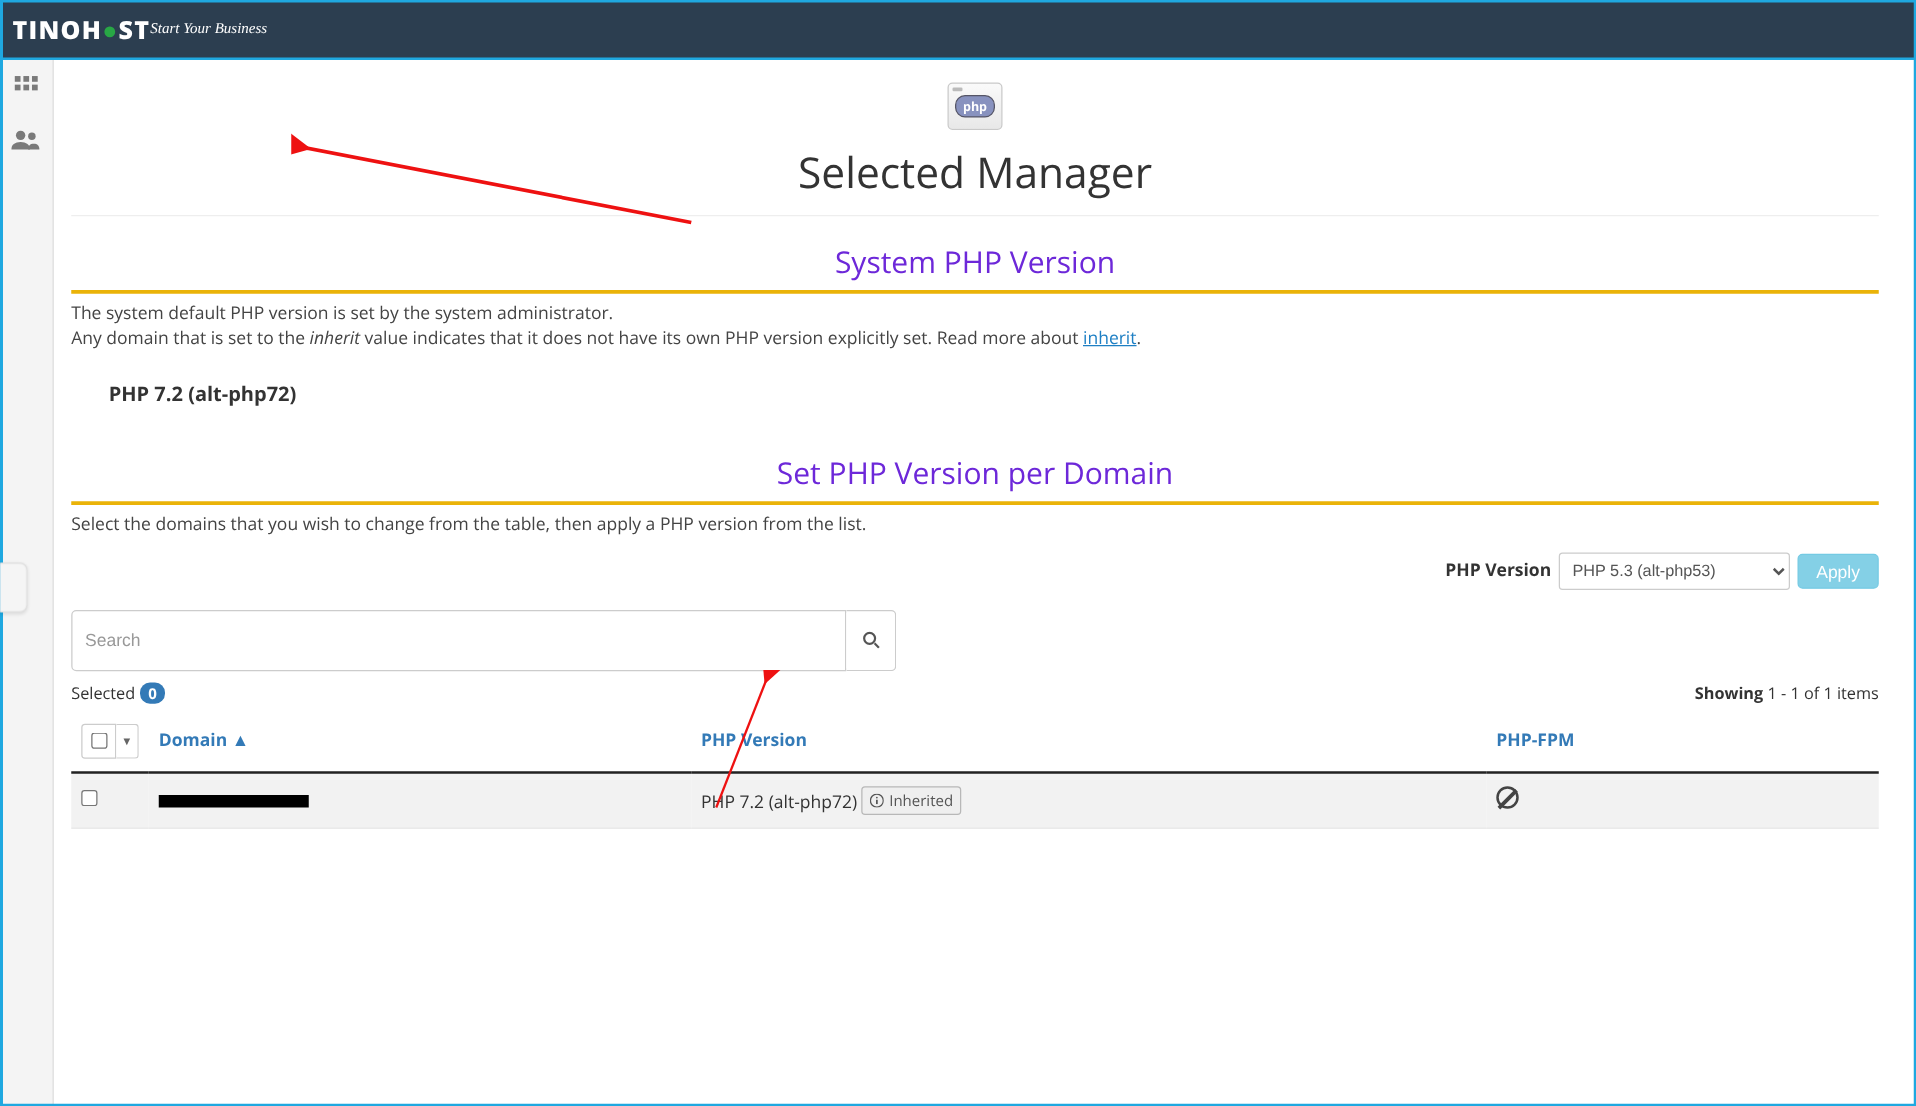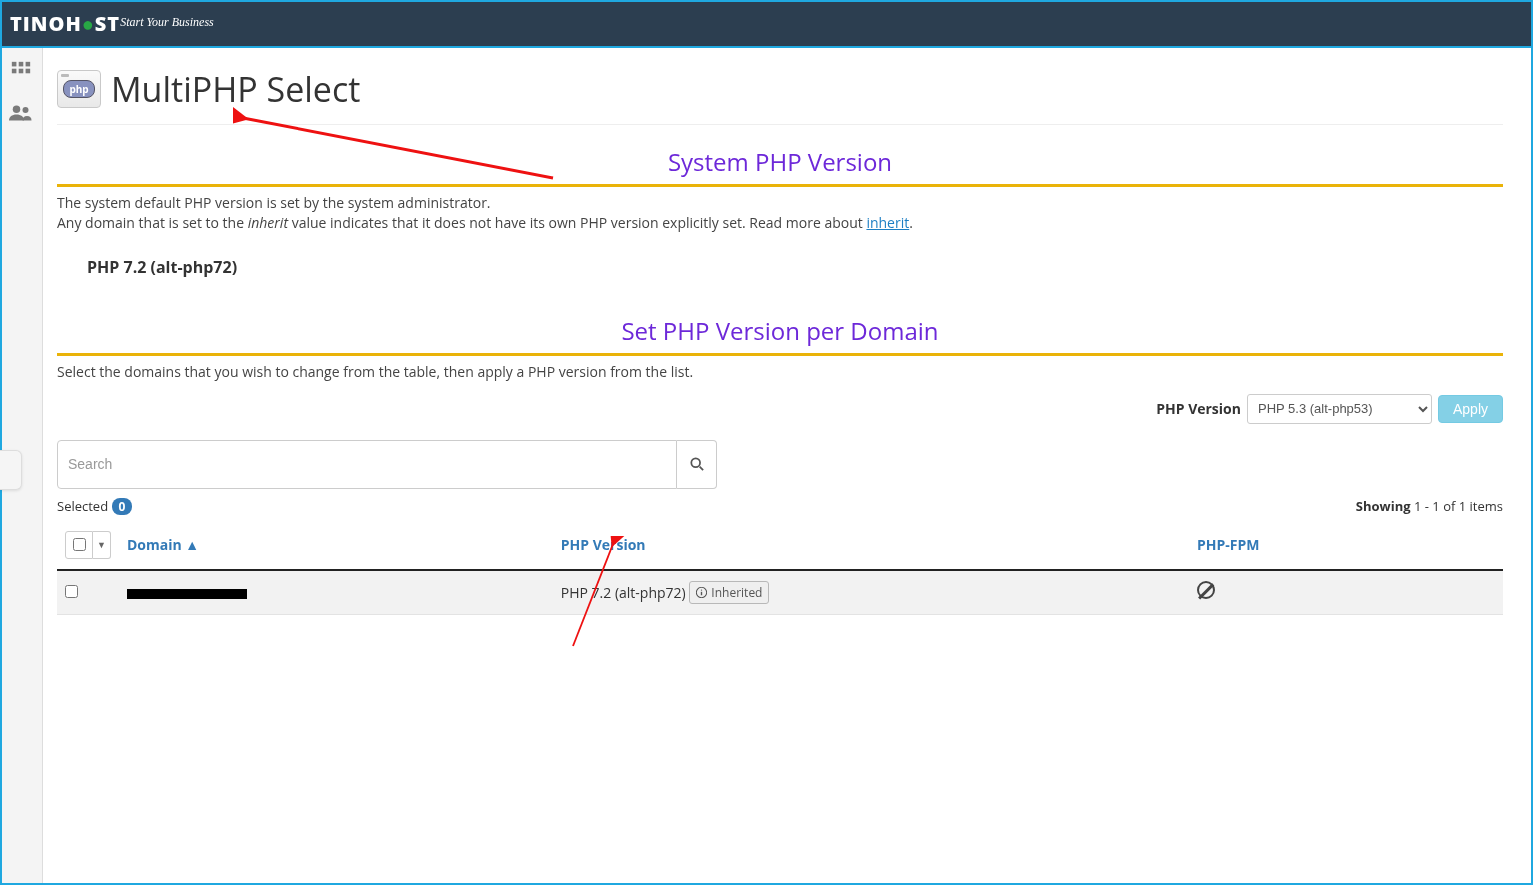--- a/index.html
+++ b/index.html
@@ -32,21 +32,21 @@
     background: #f4f4f4;
     border-right: 1px solid #ddd;
     display: flex;
     flex-direction: column;
     align-items: center;
     padding-top: 10px;
     gap: 12px;
   }
   .side-icon { color: #7a7a7a; font-size: 22px; cursor: pointer; }
   .content { flex: 1; padding: 12px 30px 30px 14px; }
-  .page-title-row { display: flex; align-items: center; gap: 10px; padding: 6px 0 12px 0; border-bottom: 1px solid #eee; margin-bottom: 20px;}
+  .page-title-row { display: flex; align-items: center; gap: 10px; padding: 6px 0 12px 0; border-bottom: 1px solid #eee; margin-bottom: 20px; flex-direction: column;}
   .php-icon {
     width: 44px; height: 38px; border: 1px solid #c9c9c9; border-radius: 4px;
     display: flex; align-items: center; justify-content: center;
     background: linear-gradient(#fafafa,#e8e8e8);
     position: relative;
   }
   .php-icon::before { content:""; position:absolute; top:3px; left:3px; width:8px; height:3px; background:#bbb; border-radius:1px;}
   .php-badge {
     background: #8892bf; color: #fff; font-weight:700; font-size: 10px;
     padding: 1px 5px; border-radius: 8px; border:1px solid #556;
@@ -162,21 +162,21 @@
           <path d="M18 22c0-4 2-6 6-6s6 2 6 6z"></path>
         </svg>
     </div>
   </div>
 
   <div class="content" style="position:relative;">
     <div class="page-title-row">
       <div class="php-icon">
         <span class="php-badge">php</span>
       </div>
-      <h1>MultiPHP Select</h1>
+      <h1>Selected Manager</h1>
     </div>
 
     <svg class="annot" style="left:190px; top:55px;" width="400" height="90">
       <defs>
           <marker id="ah1" markerWidth="10" markerHeight="10" refX="2" refY="5" orient="auto">
             <path d="M10,0 L0,5 L10,10 z" fill="#e11"></path>
           </marker>
         </defs>
       <line x1="320" y1="75" x2="10" y2="15" stroke="#e11" stroke-width="3" marker-end="url(#ah1)"></line>
     </svg>

